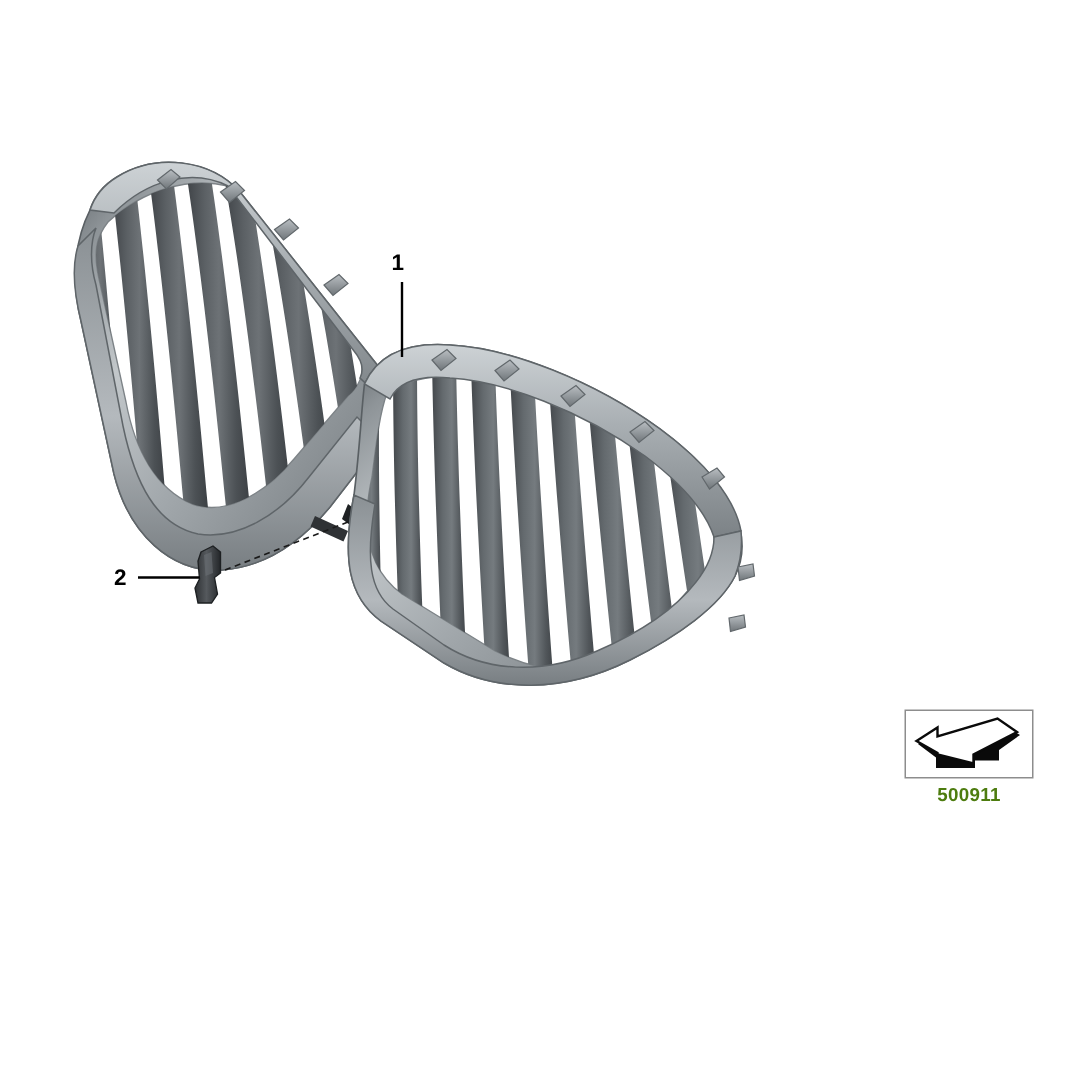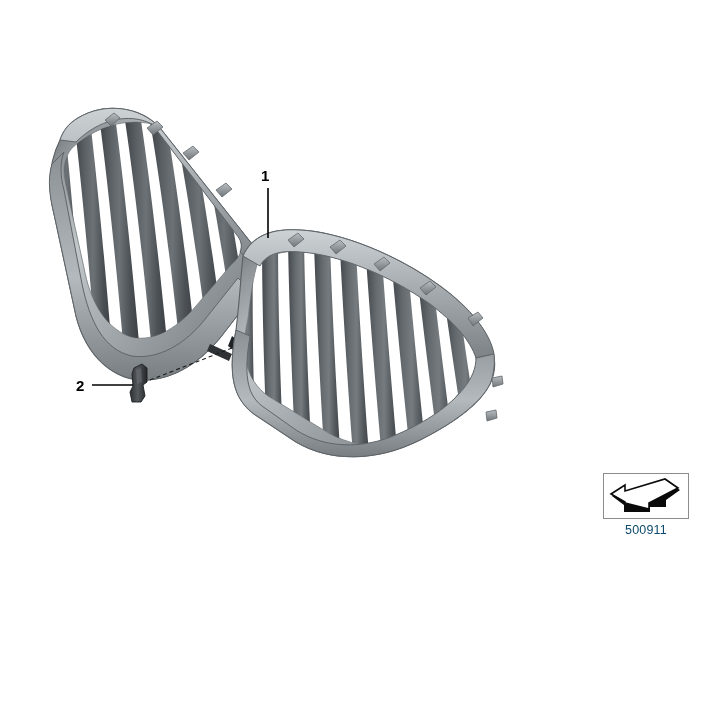--- a/index.html
+++ b/index.html
@@ -50,22 +50,23 @@
   }
   #reference-symbol svg { display: block; }
   #reference-code {
     position: absolute;
     left: 603px;
     top: 523px;
     width: 86px;
     text-align: center;
     font-family: "Liberation Sans", sans-serif;
     font-size: 12.5px;
-    color: #0c4a6e;
+    color: #4d7c0f;
     letter-spacing: 0.2px;
+    font-weight: bold;
   }
 
   
   #footer-bar {
     position: absolute;
     left: 0;
     top: 646px;
     width: 720px;
     height: 74px;
   }

